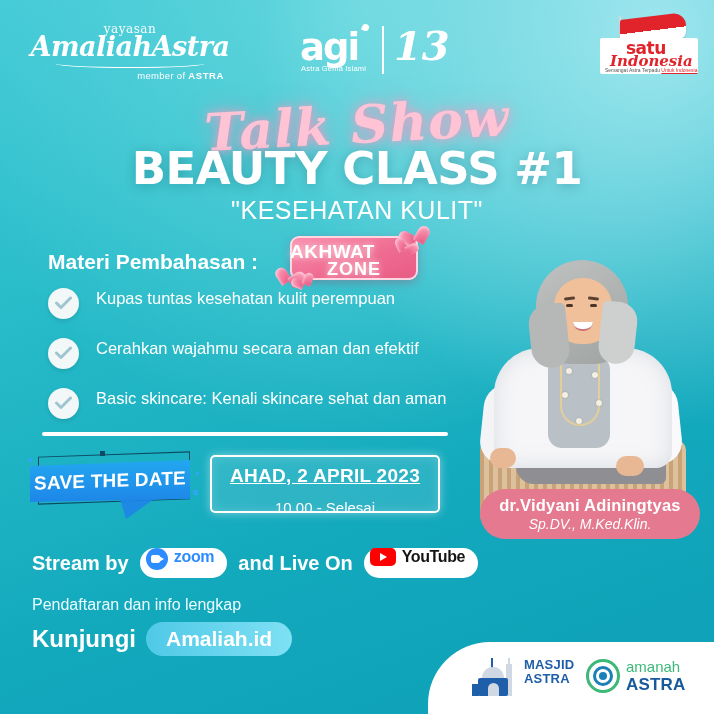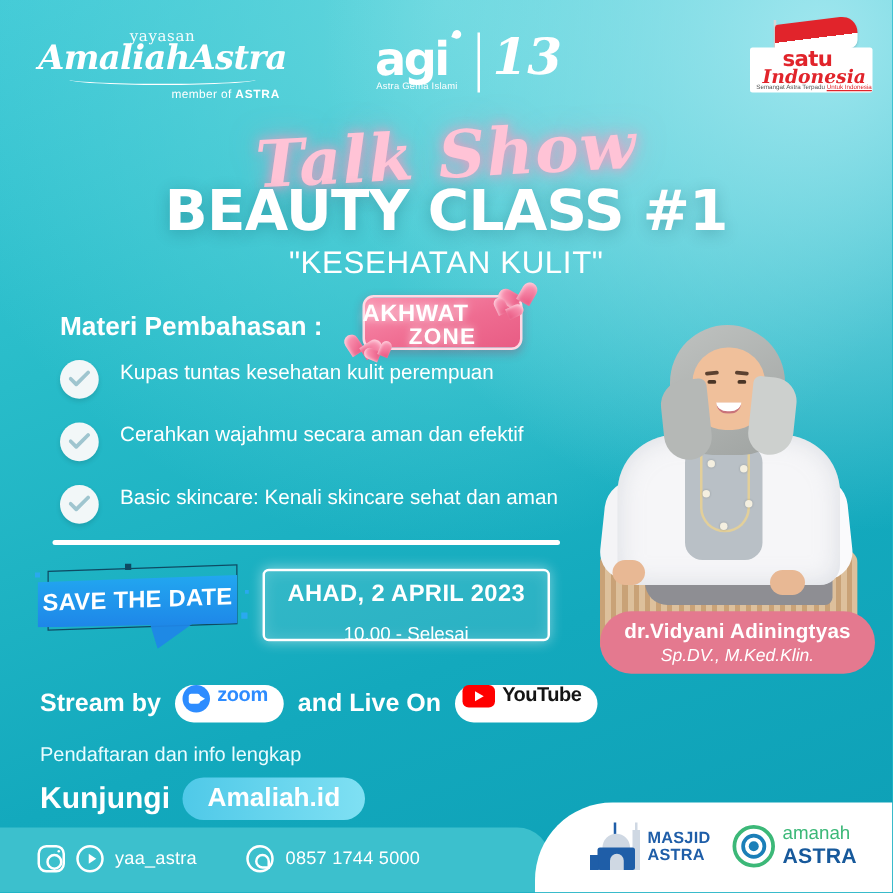--- a/index.html
+++ b/index.html
@@ -114,21 +114,21 @@
   .std .sp2 { left:72px; top:-1px; width:5px; height:5px; background:#0e4a63; }
   .std .sp3 { left:165px; top:38px; width:5px; height:5px; }
   .std .sp4 { left:168px; top:20px; width:3px; height:3px; }
 
   .datebox {
     position:absolute; left:210px; top:455px; width:230px; height:58px;
     border:2.5px solid #fff; border-radius:5px; text-align:center;
     background:rgba(255,255,255,.10);
     box-shadow:0 0 10px rgba(255,255,255,.45), inset 0 0 12px rgba(255,255,255,.18);
   }
-  .datebox .d1 { margin-top:8px; font-size:19px; font-weight:700; color:#fff; letter-spacing:.3px; }
+  .datebox .d1 { margin-top:8px; font-size:19px; font-weight:700; color:#fff; letter-spacing:.3px;text-decoration:underline; }
   .datebox .d2 { font-size:15px; color:#fff; margin-top:12px; }
 
   
   .stream { position:absolute; left:32px; top:548px; display:flex; align-items:center; gap:11px; }
   .stream .lbl { font-size:20px; font-weight:700; color:#fff; }
   .pill { background:#fff; border-radius:18px; height:30px; display:flex; align-items:flex-start; padding:0 13px 0 6px; gap:6px; }
   .zoom-ic { width:22px; height:22px; border-radius:50%; background:#2d8cff; position:relative; }
   .zoom-ic::before { content:""; position:absolute; left:5px; top:7px; width:9px; height:8px; background:#fff; border-radius:2px; }
   .zoom-ic::after { content:""; position:absolute; left:13px; top:8px; border-top:3px solid transparent; border-bottom:3px solid transparent; border-left:5px solid #fff; }
   .zoom-tx { font-size:16px; font-weight:700; color:#2d8cff; letter-spacing:-.3px; }
@@ -152,21 +152,21 @@
   .ic-ig { border-radius:7px; }
   .ic-ig::before { content:""; position:absolute; left:4.5px; top:4.5px; width:9px; height:9px; border:2px solid #fff; border-radius:50%; }
   .ic-ig::after { content:""; position:absolute; right:2px; top:1.5px; width:2.5px; height:2.5px; border-radius:50%; background:#fff; }
   .ic-yt::after { content:""; position:absolute; left:8px; top:5px; border-top:4px solid transparent; border-bottom:4px solid transparent; border-left:6px solid #fff; }
   .ic-wa::after { content:""; position:absolute; left:5px; top:5px; width:8px; height:8px; border:2px solid #fff; border-radius:50% 50% 0 50%; }
   .footer .tx { font-size:14.5px; color:#fff; letter-spacing:.2px; }
   .footer .gap { width:22px; }
 
   
   .wpanel { position:absolute; right:0; bottom:0; width:286px; height:72px; background:#fff; border-top-left-radius:62px; }
-  .masjid { position:absolute; left:44px; top:16px; display:flex; align-items:center; }
+  .masjid { position:absolute; left:44px; top:16px; display:flex; gap:6px; }
   .masjid .mico { position:relative; width:46px; height:38px; }
   .masjid .dome { position:absolute; left:10px; top:9px; width:22px; height:12px; border-radius:12px 12px 0 0; background:#cfd8e3; }
   .masjid .base { position:absolute; left:6px; top:20px; width:30px; height:18px; background:#1f5ea8; border-radius:2px; }
   .masjid .arch { position:absolute; left:16px; top:25px; width:11px; height:13px; background:#cfd8e3; border-radius:6px 6px 0 0; }
   .masjid .mn1 { position:absolute; left:0px; top:26px; width:7px; height:12px; background:#1f5ea8; }
   .masjid .mn2 { position:absolute; left:34px; top:6px; width:6px; height:32px; background:#cfd8e3; }
   .masjid .sp1 { position:absolute; left:19px; top:0px; width:2px; height:10px; background:#1f5ea8; }
   .masjid .sp2 { position:absolute; left:36px; top:0px; width:2px; height:8px; background:#cfd8e3; }
   .masjid .mtx { font-size:13px; font-weight:700; color:#1f5ea8; line-height:1.05; letter-spacing:.2px; }
   .amanah { position:absolute; left:158px; top:16px; display:flex; align-items:center; gap:6px; }
@@ -346,30 +346,20 @@
       <span class="yt-tx">YouTube</span>
     </span>
   </div>
 
   <div class="pendaftaran">Pendaftaran dan info lengkap</div>
   <div class="kunjungi-row">
     <span class="kj">Kunjungi</span>
     <span class="site">Amaliah.id</span>
   </div>
 
-  <div class="footer">
-    <div class="row">
-      <span class="ic ic-ig"></span>
-      <span class="ic ic-yt"></span>
-      <span class="tx">yaa_astra</span>
-      <span class="gap"></span>
-      <span class="ic ic-wa"></span>
-      <span class="tx">0857 1744 5000</span>
-    </div>
-  </div>
 
   <div class="wpanel">
     <div class="masjid">
       <span class="mico">
         <span class="sp1"></span>
           <span class="sp2"></span>
         <span class="mn2"></span>
           <span class="dome"></span>
         <span class="base"></span>
           <span class="mn1"></span>

